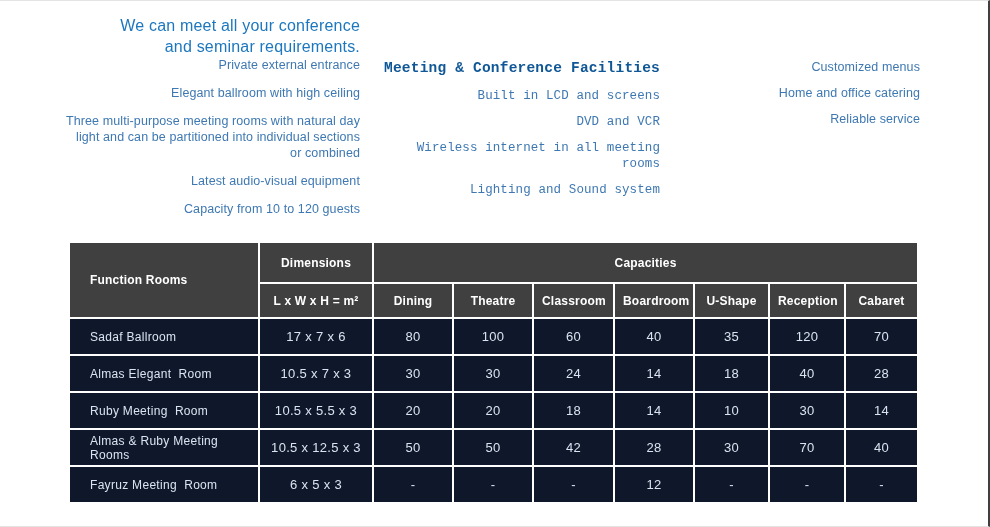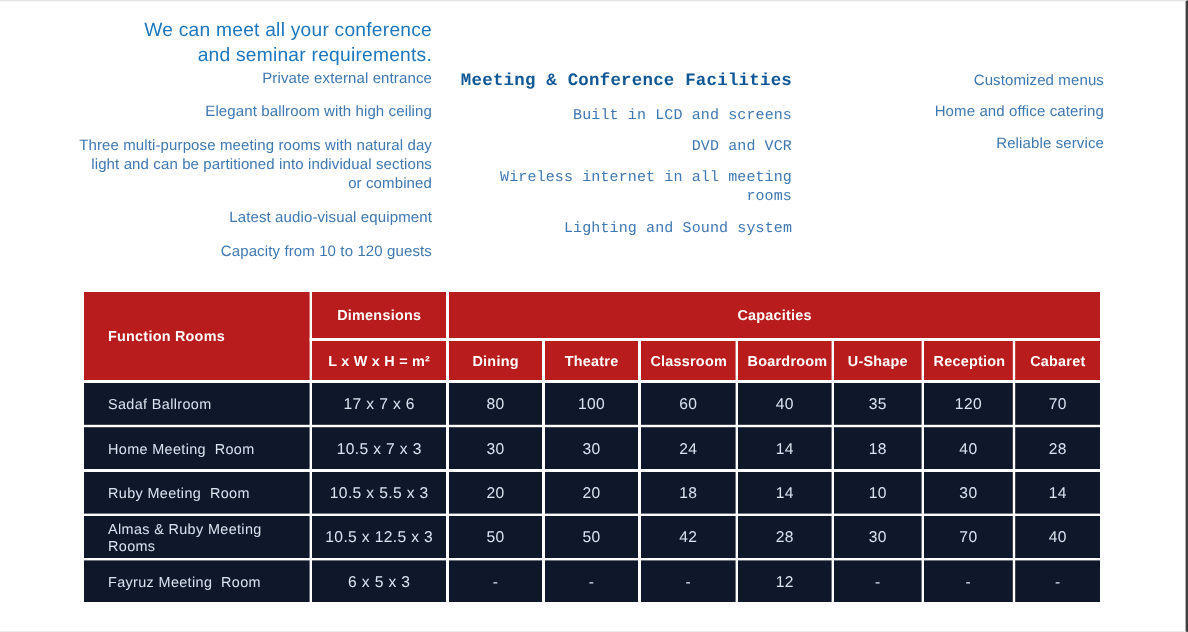--- a/index.html
+++ b/index.html
@@ -67,21 +67,21 @@
   table.rooms th, table.rooms td {
     border: 2px solid #ffffff;
     padding: 0 8px;
     box-sizing: border-box;
     overflow: hidden;
   }
   tr.hdr1 { height: 41px; }
   tr.hdr2 { height: 35px; }
   tr.data { height: 37px; }
   th.hcell {
-    background: #b91c1c;
+    background: #404040;
     color: #ffffff;
     font-size: 12px;
     font-weight: bold;
     text-align: center;
     letter-spacing: 0.2px;
   }
   th.hcell.left { text-align: left; padding-left: 20px; }
   td.dcell {
     background: #0f172a;
     color: #d9e4f0;
@@ -158,21 +158,21 @@
       <td class="dcell">17 x 7 x 6</td>
       <td class="dcell">80</td>
       <td class="dcell">100</td>
       <td class="dcell">60</td>
       <td class="dcell">40</td>
       <td class="dcell">35</td>
       <td class="dcell">120</td>
       <td class="dcell">70</td>
     </tr>
     <tr class="data">
-      <td class="dcell left">Home Meeting  Room</td>
+      <td class="dcell left">Almas Elegant  Room</td>
       <td class="dcell">10.5 x 7 x 3</td>
       <td class="dcell">30</td>
       <td class="dcell">30</td>
       <td class="dcell">24</td>
       <td class="dcell">14</td>
       <td class="dcell">18</td>
       <td class="dcell">40</td>
       <td class="dcell">28</td>
     </tr>
     <tr class="data">

